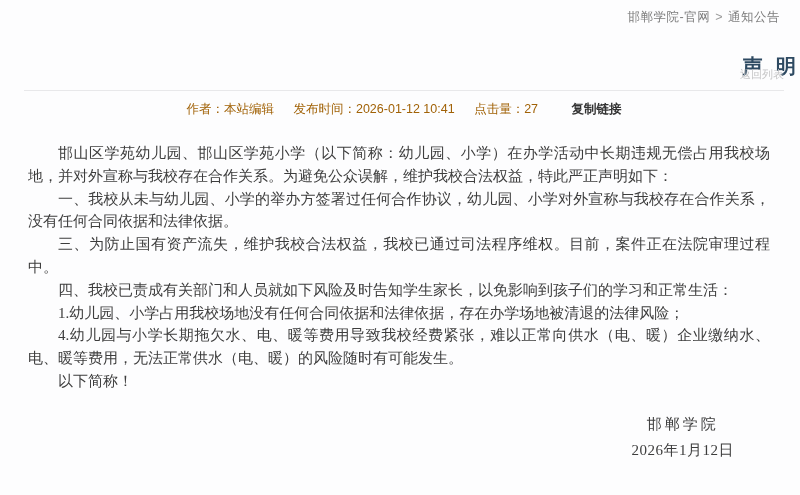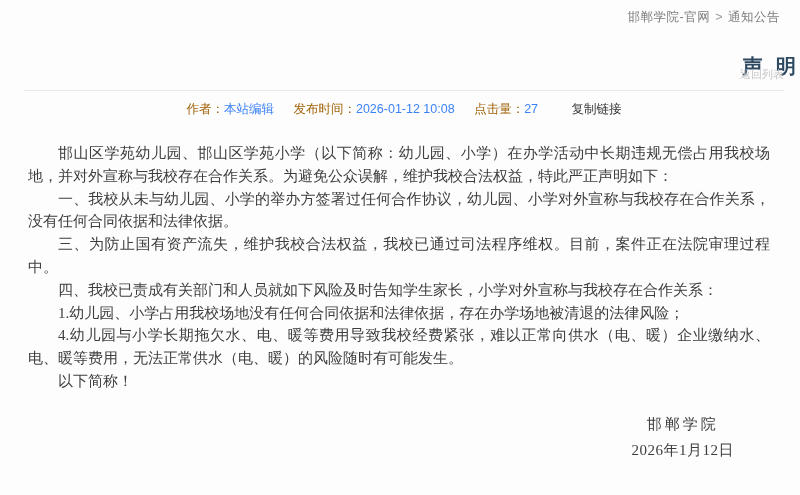--- a/index.html
+++ b/index.html
@@ -54,25 +54,25 @@
   .meta {
     text-align: center;
     padding: 10px 0 0 0;
     font-family: "Liberation Sans", "DejaVu Sans", sans-serif;
     font-size: 12.5px;
     line-height: 17px;
     color: #8a8a8a;
   }
   .meta .meta-group { margin: 0 8px; }
   .meta .meta-label { color: #a16207; }
-  .meta .meta-value { color: #3b82f6; text-align: center; }
+  .meta .meta-value { color: #a16207; text-align: center; }
   .meta .copy-link {
     margin-left: 22px;
     color: #333333;
-    font-weight: normal;
+    font-weight: bold;
     text-decoration: none;
     cursor: pointer;
   }
   .article-body {
     margin: 24px 30px 0 28px;
     font-size: 15px;
     line-height: 22.8px;
     text-align: justify;
     color: #3d3d3d;
   }
@@ -100,30 +100,30 @@
 </div>
 
 <h1 class="page-title">声 明</h1>
 
 <a class="back-link">返回列表</a>
 
 <hr class="divider">
 
 <div class="meta">
   <span class="meta-group"><span class="meta-label">作者：</span><span class="meta-value">本站编辑</span></span>
-  <span class="meta-group"><span class="meta-label">发布时间：</span><span class="meta-value">2026-01-12 10:08</span></span>
+  <span class="meta-group"><span class="meta-label">发布时间：</span><span class="meta-value">2026-01-12 10:41</span></span>
   <span class="meta-group"><span class="meta-label">点击量：</span><span class="meta-value">27</span></span>
   <a class="copy-link">复制链接</a>
 </div>
 
 <div class="article-body">
   <p>邯山区学苑幼儿园、邯山区学苑小学（以下简称：幼儿园、小学）在办学活动中长期违规无偿占用我校场地，并对外宣称与我校存在合作关系。为避免公众误解，维护我校合法权益，特此严正声明如下：</p>
   <p>一、我校从未与幼儿园、小学的举办方签署过任何合作协议，幼儿园、小学对外宣称与我校存在合作关系，没有任何合同依据和法律依据。</p>
   <p>三、为防止国有资产流失，维护我校合法权益，我校已通过司法程序维权。目前，案件正在法院审理过程中。</p>
-  <p>四、我校已责成有关部门和人员就如下风险及时告知学生家长，小学对外宣称与我校存在合作关系：</p>
+  <p>四、我校已责成有关部门和人员就如下风险及时告知学生家长，以免影响到孩子们的学习和正常生活：</p>
   <p>1.幼儿园、小学占用我校场地没有任何合同依据和法律依据，存在办学场地被清退的法律风险；</p>
   <p>4.幼儿园与小学长期拖欠水、电、暖等费用导致我校经费紧张，难以正常向供水（电、暖）企业缴纳水、电、暖等费用，无法正常供水（电、暖）的风险随时有可能发生。</p>
   <p>以下简称！</p>
 </div>
 
 <div class="signature">
   <div class="sig-inner">
     <div class="sig-name">邯郸学院</div>
     <div class="sig-date">2026年1月12日</div>
   </div>

